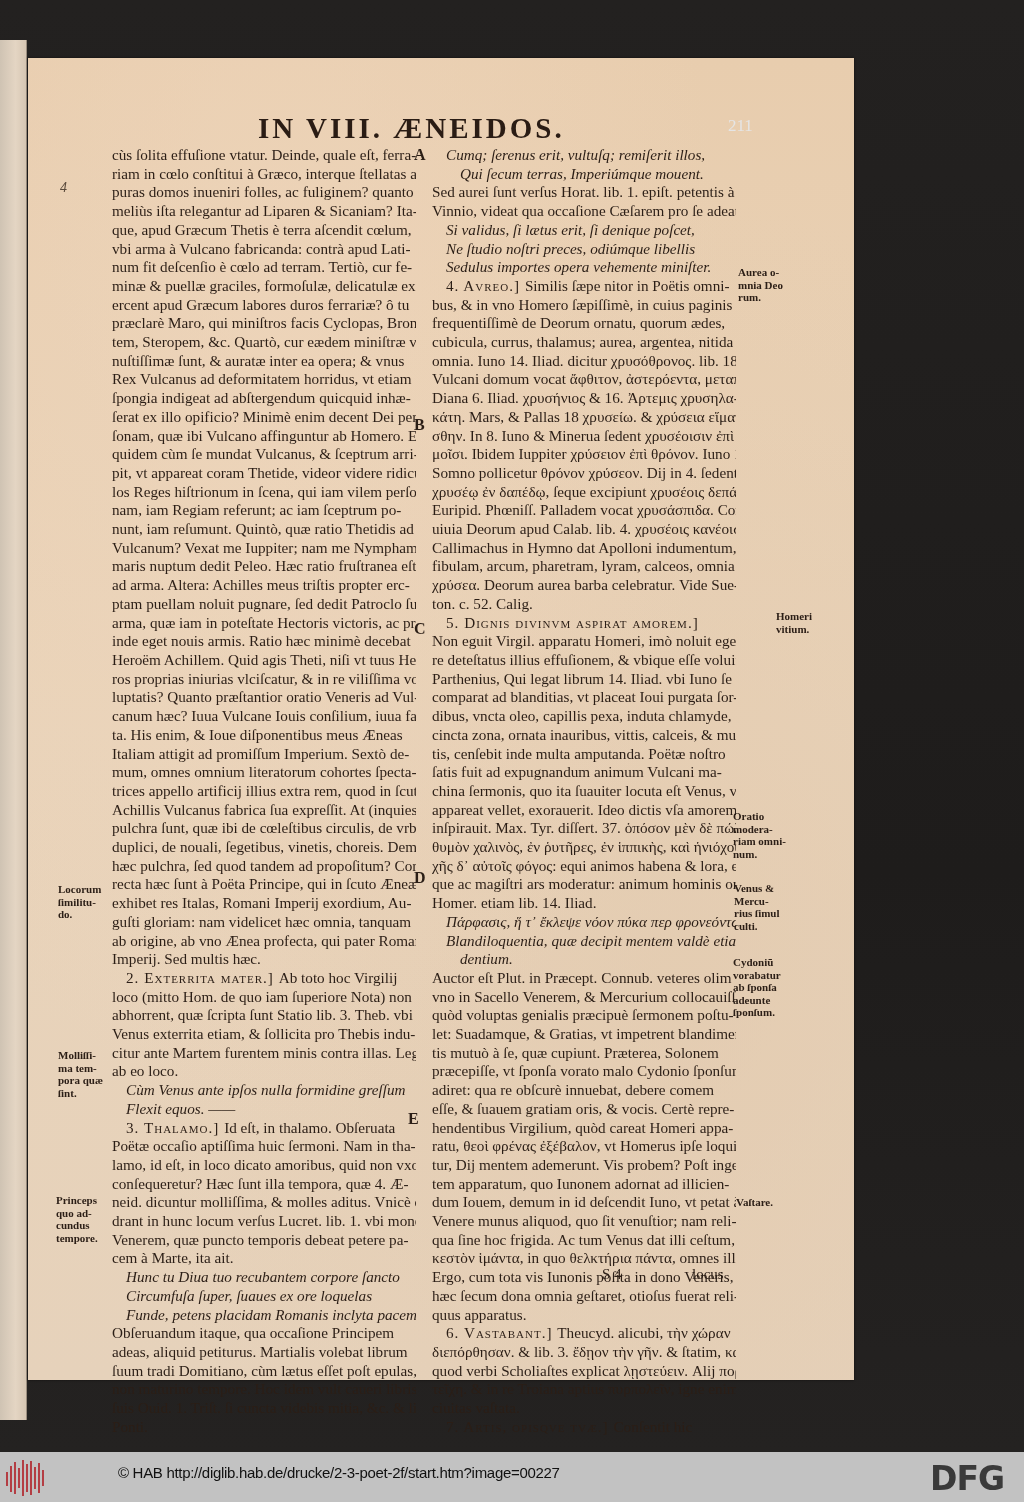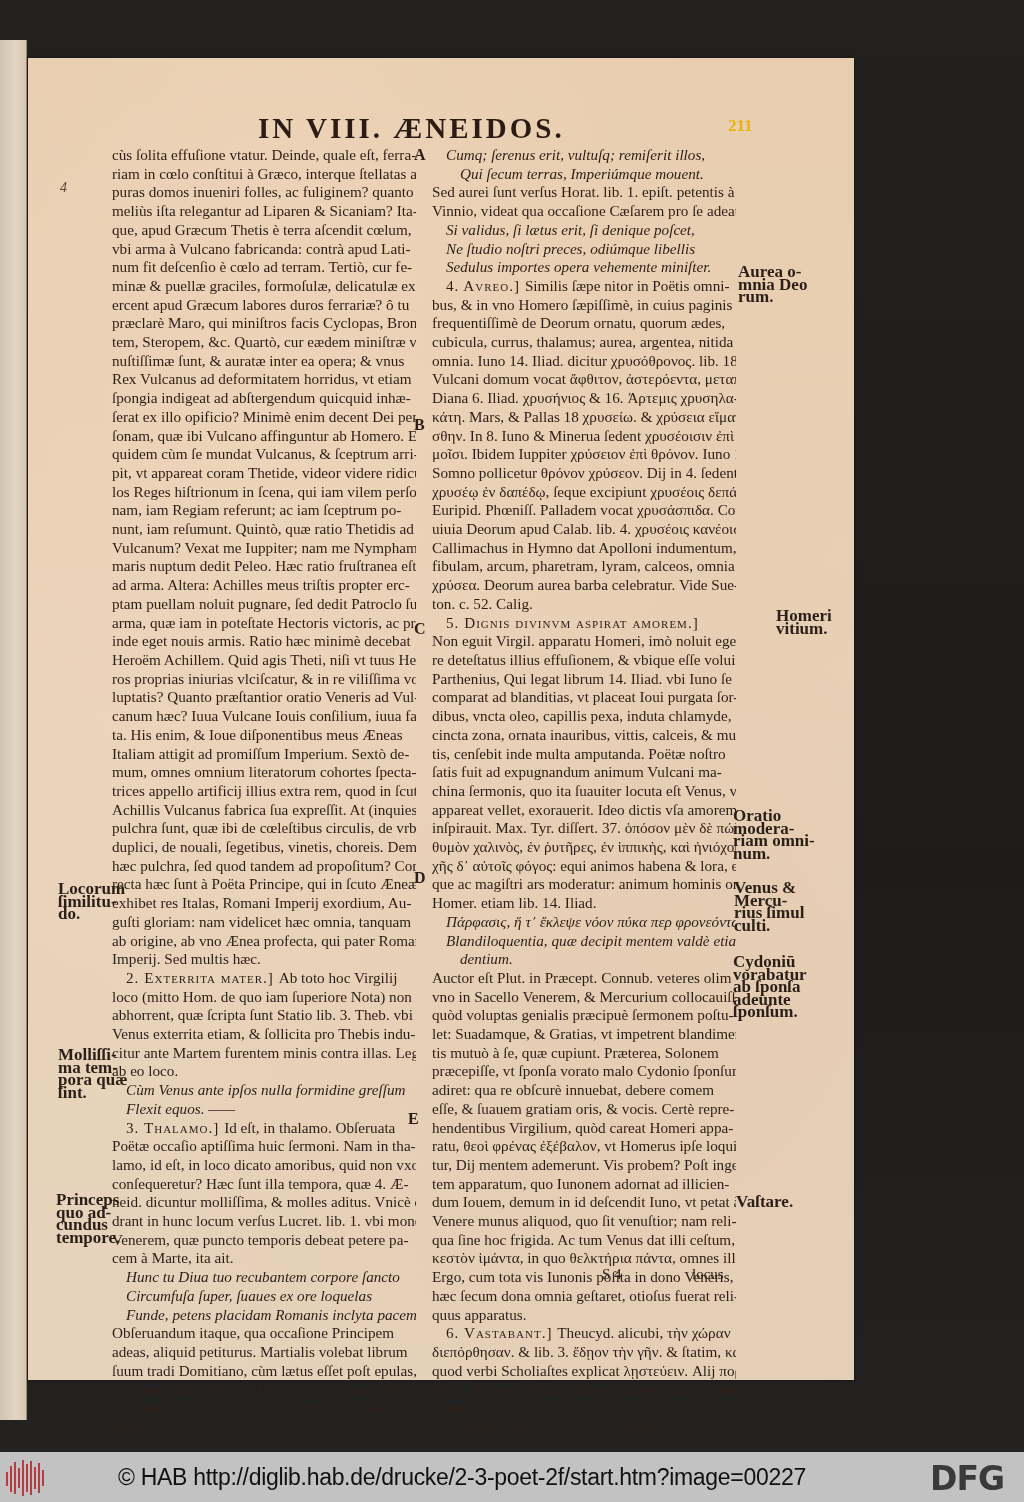--- a/index.html
+++ b/index.html
@@ -27,56 +27,56 @@
       linear-gradient(180deg, #e8cdae 0%, #e9d3b9 50%, #e6d2bb 100%);
     box-shadow: 0 0 2px rgba(0,0,0,0.6);
   }
   .running-head {
     position: absolute; left: 258px; top: 112px;
     font-family: "Liberation Serif", serif; font-size: 29px; letter-spacing: 3px;
     color: #2a1c14; font-weight: bold;
   }
   .folio {
     position: absolute; left: 728px; top: 116px;
-    font-family: "Liberation Serif", serif; font-size: 17px; font-weight: bold; color: #eab308;
+    font-family: "Liberation Serif", serif; font-size: 17px; font-weight: normal; color: #e5e5e5;
   }
   .col {
     position: absolute;
     font-family: "Liberation Serif", serif;
     color: #2b1e16;
     font-size: 15.2px;
     line-height: 18.7px;
   }
   .col-left  { left: 112px; top: 146px; width: 304px; }
   .col-right { left: 432px; top: 146px; width: 304px; }
   .col .ln { display: block; white-space: nowrap; overflow: hidden; }
   .verse { padding-left: 14px; font-style: italic; }
   .verse2 { padding-left: 28px; font-style: italic; }
   .smallcaps { font-variant: small-caps; letter-spacing: 1px; }
   .margin-letter {
     position: absolute; font-family: "Liberation Serif", serif; font-weight: bold;
     font-size: 16px; color: #2b1e16;
   }
   .marginal {
     position: absolute; font-family: "Liberation Serif", serif; font-weight: bold;
-    font-size: 17px; line-height: 12.5px; color: #2b1e16;
+    font-size: 11px; line-height: 12.5px; color: #2b1e16;
   }
   .sig {
     position: absolute; font-family: "Liberation Serif", serif; font-size: 15px; color: #2b1e16;
   }
   .footer {
     position: absolute; left: 0; top: 1452px; width: 1024px; height: 50px;
     background: #c2c2c2;
   }
   .footer .hab-logo {
     position: absolute; left: 4px; top: 6px; width: 44px; height: 38px;
   }
   .footer .copyright {
     position: absolute; left: 118px; top: 12px;
-    font-family: "Liberation Sans", sans-serif; font-size: 23px; color: #111;
+    font-family: "Liberation Sans", sans-serif; font-size: 15px; color: #111;
     letter-spacing: -0.3px;
   }
   .footer .dfg {
     position: absolute; left: 930px; top: 7px;
     font-family: "DejaVu Sans", sans-serif; font-size: 33px; font-weight: bold; color: #3a3a3a;
     letter-spacing: -1px;
   }
   .pencil-mark {
     position: absolute; left: 60px; top: 180px; font-size: 14px; color: #5a4a3c;
     font-family: "Liberation Serif", serif; font-style: italic;

